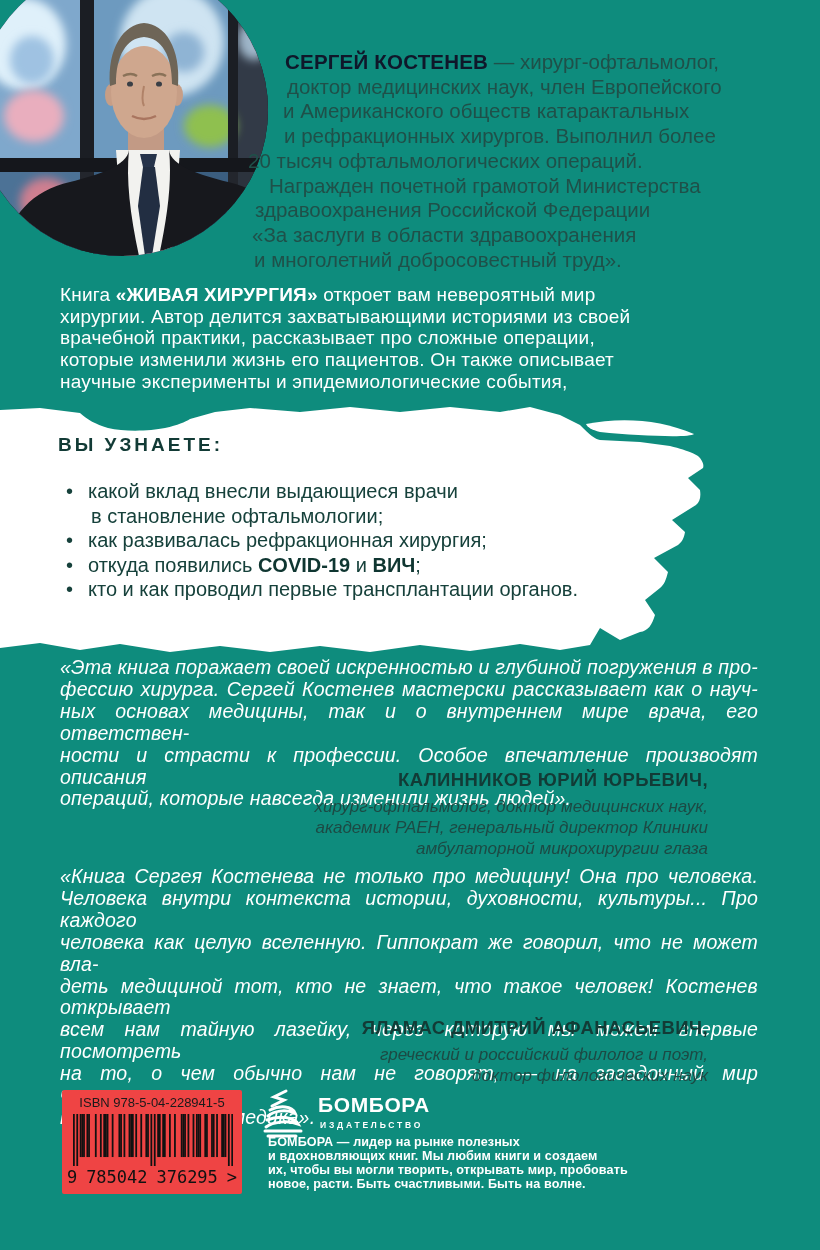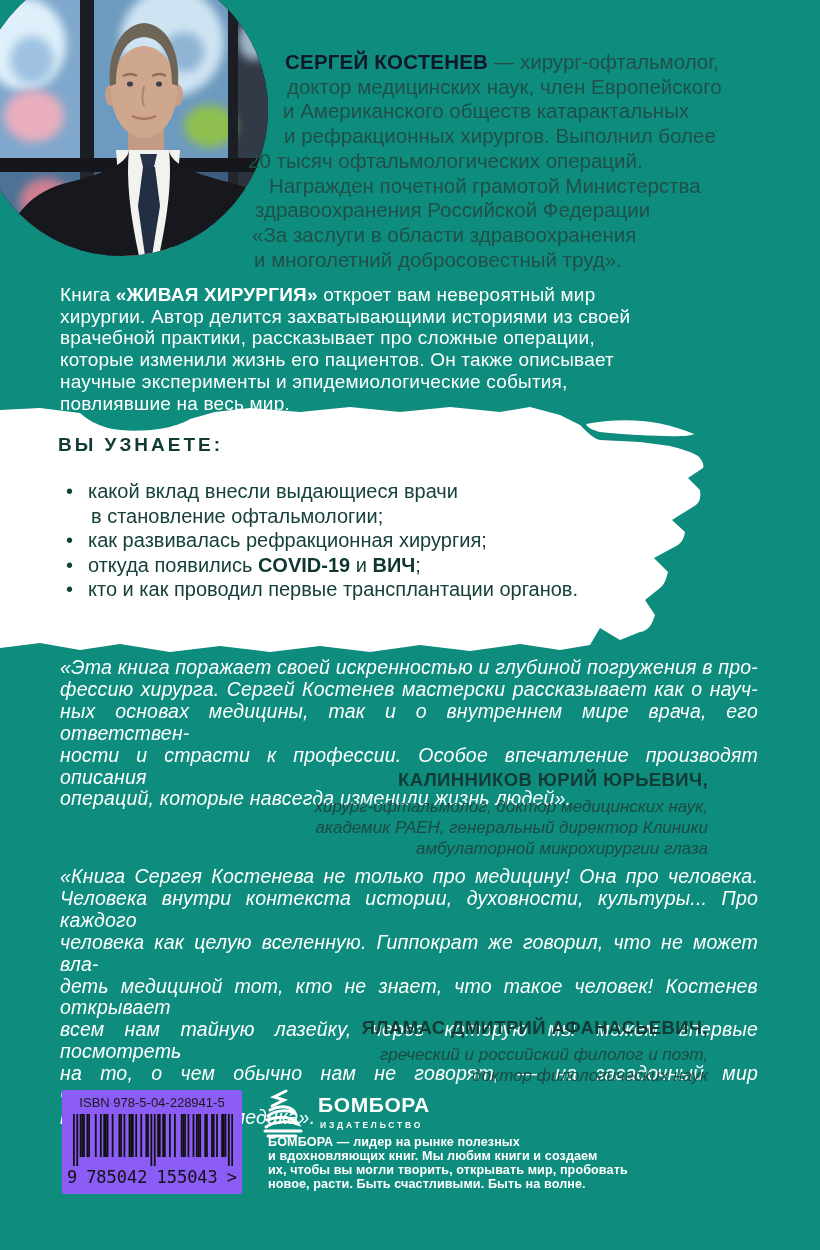--- a/index.html
+++ b/index.html
@@ -45,21 +45,21 @@
   .quote1{top:657px;}
   .quote2{top:866px;}
   .credit{position:absolute;left:200px;width:508px;text-align:right;}
   .credit1{top:769px;}
   .credit2{top:1017px;}
   .credit-name{font-size:18.5px;font-weight:800;color:#123b36;
                letter-spacing:.4px;margin-bottom:5px;}
   .credit-line{font-size:17px;font-style:italic;color:#1c4a44;line-height:21px;}
   
   .isbn-box{position:absolute;left:62px;top:1090px;width:180px;height:104px;
-            background:#8b5cf6;border-radius:2px;}
+            background:#ef4444;border-radius:2px;}
   .isbn-label{position:absolute;left:0;right:0;top:5px;text-align:center;
               font-size:13px;color:#1a1a1a;}
   .barcode-svg{position:absolute;left:11px;top:24px;width:160px;height:52px;}
   .barcode-digits{position:absolute;left:5px;right:5px;bottom:7px;
                   display:flex;justify-content:space-between;
                   font-family:"DejaVu Sans Mono",monospace;
                   font-size:17px;color:#111;}
   .logo-icon{position:absolute;left:260px;top:1088px;width:48px;height:52px;}
   .publisher-name{position:absolute;left:318px;top:1093px;color:#fff;
                   font-size:21px;font-weight:800;letter-spacing:.6px;}
@@ -133,21 +133,20 @@
     <div class="l7">«За заслуги в области здравоохранения</div>
     <div class="l8">и многолетний добросовестный труд».</div>
   </div>
 
   <div class="intro">
     <div><span>Книга </span><b>«ЖИВАЯ ХИРУРГИЯ»</b><span> откроет вам невероятный мир</span></div>
     <div>хирургии. Автор делится захватывающими историями из своей</div>
     <div>врачебной практики, рассказывает про сложные операции,</div>
     <div>которые изменили жизнь его пациентов. Он также описывает</div>
     <div>научные эксперименты и эпидемиологические события,</div>
-    <div>повлиявшие на весь мир.</div>
   </div>
 
   <svg class="brush" viewBox="0 0 720 255">
     <path fill="#ffffff" d="M0,5 L40,3 L80,8 C88,15 95,19 108,23 C125,27 150,26 165,23 C178,20 185,17 190,14 L215,7 L250,3 L300,7 L350,2 L400,7 L450,2 L500,7 L530,2 L560,10 L580,20 C590,30 595,34 600,35 L640,37 L670,41 C690,46 698,50 700,53 C703,57 704,60 703,63 L688,73 L700,85 C701,92 700,97 696,100 L672,115 L685,127 C684,133 682,137 678,140 L654,153 L668,167 C666,175 664,180 660,183 L645,195 L655,210 C652,220 648,226 640,227 L620,235 L600,223 L590,240 L560,245 L520,239 L470,246 L420,240 L370,247 L320,241 L270,247 L220,241 L170,247 L120,239 L80,245 L40,238 L0,243 Z"></path>
     <path fill="#ffffff" d="M586,19 C620,12 660,14 694,29 C690,33 640,31 600,27 C592,25 587,22 586,19 Z"></path>
   </svg>
 
   <div class="learn-heading">ВЫ УЗНАЕТЕ:</div>
   <div class="bullets">
     <div class="bullet">
@@ -247,21 +246,21 @@
         <rect x="85" y="0" width="1.05" height="48"></rect>
         <rect x="88" y="0" width="1.05" height="48"></rect>
         <rect x="89" y="0" width="1.05" height="48"></rect>
         <rect x="90" y="0" width="1.05" height="48"></rect>
         <rect x="92" y="0" width="1.05" height="58"></rect>
         <rect x="94" y="0" width="1.05" height="58"></rect>
       </svg>
     <div class="barcode-digits">
       <span>9</span>
         <span>785042</span>
-        <span>155043</span>
+        <span>376295</span>
         <span>&gt;</span>
     </div>
   </div>
 
   <svg class="logo-icon" viewBox="0 0 48 52">
     <g stroke="#fff" stroke-width="3" fill="none" stroke-linecap="round">
       <path d="M26,3 L14,9 L24,12 L12,18"></path>
       <path d="M10,22 C20,17 32,18 35,25 C25,21 14,23 8,28"></path>
       <path d="M7,32 C19,27 34,29 38,36 C27,32 13,34 6,39"></path>
       <path d="M5,43 L41,43"></path>

